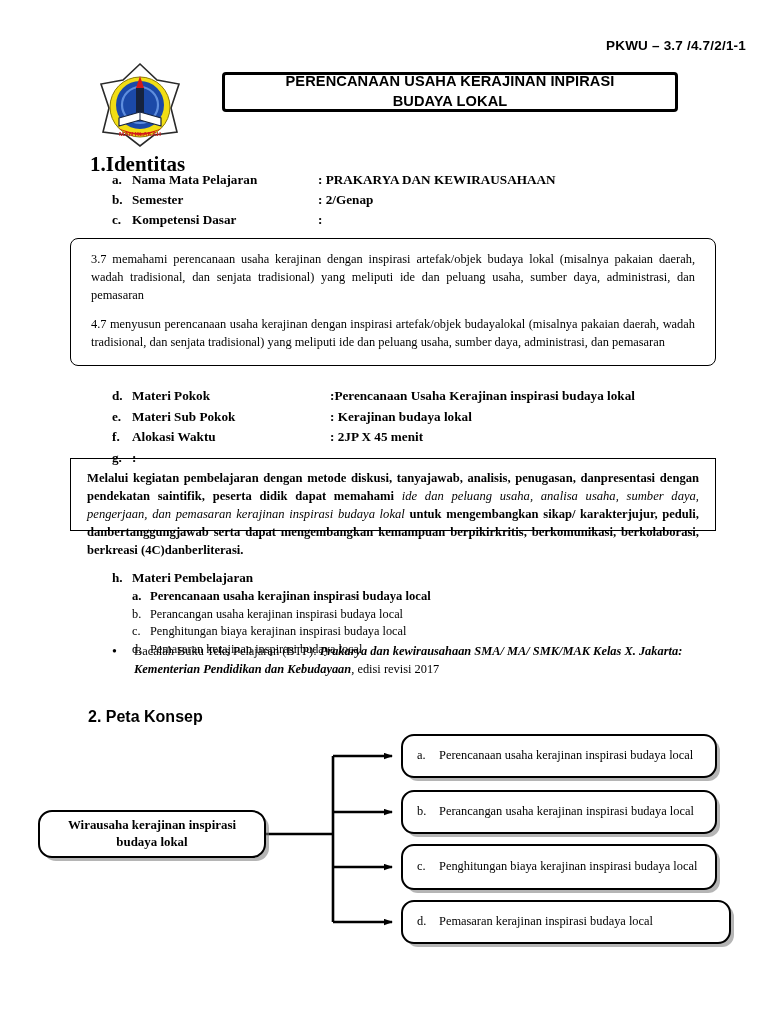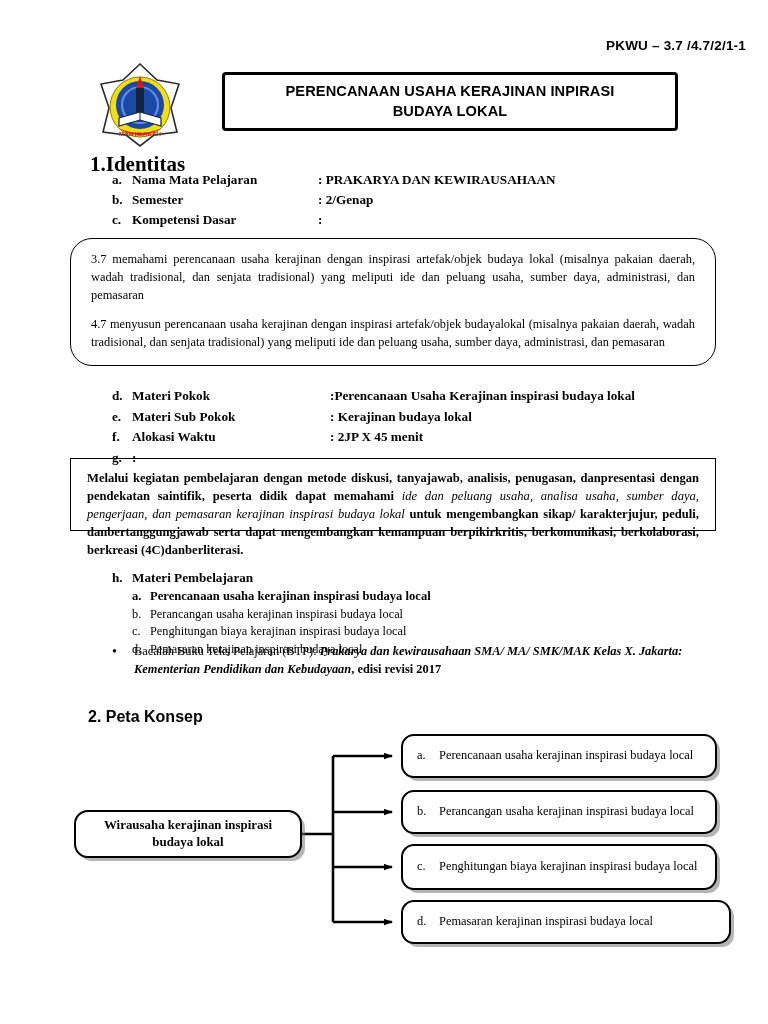--- a/index.html
+++ b/index.html
@@ -36,21 +36,21 @@
     height: 86px;
   }
   .logo-wrap svg { display: block; }
 
   
   .title-box {
     position: absolute;
     left: 222px;
     top: 72px;
     width: 456px;
-    height: 59px;
+    height: 40px;
     border: 3px solid #000;
     border-radius: 4px;
     box-sizing: border-box;
     display: flex;
     align-items: center;
     justify-content: center;
     text-align: center;
   }
   .title-box .t {
     font-family: "Liberation Sans", sans-serif;
@@ -108,21 +108,21 @@
   .ident2 .val { flex: 1; }
 
   
   .kd-box {
     position: absolute;
     left: 70px;
     top: 238px;
     width: 646px;
     height: 128px;
     border: 1.6px solid #000;
-    border-radius: 22px;
+    border-radius: 8px;
     box-sizing: border-box;
     padding: 12px 20px 0 20px;
   }
   .kd-box p {
     margin: 0 0 11px 0;
     font-size: 12.4px;
     line-height: 1.45;
     text-align: justify;
   }
 
@@ -180,21 +180,21 @@
     font-size: 12.4px;
     display: flex;
   }
   .btp .dot {
     width: 22px;
     flex: none;
     font-size: 14px;
     line-height: 1.35;
   }
   .btp .txt { flex: 1; line-height: 1.42; }
-  .btp .txt b { font-weight: bold; margin-top: 48px; }
+  .btp .txt b { font-weight: normal; margin-top: 48px; }
   .btp .txt i { font-style: italic; font-weight: bold; }
 
   
   .map {
     position: absolute;
     left: 0;
     top: 724px;
     width: 768px;
     height: 230px;
   }
@@ -232,21 +232,20 @@
     background: #fff;
     box-shadow: 4px 4px 0 -1px rgba(120,120,120,.55);
     display: flex;
     align-items: center;
     justify-content: center;
     text-align: center;
     font-weight: bold;
     font-size: 12.9px;
     line-height: 1.35;
     padding: 0 10px;
-    margin-left: 36px;
   }
 
   .n-a { left: 401px; top: 10px;  width: 316px; height: 44px; }
   .n-b { left: 401px; top: 66px;  width: 316px; height: 44px; }
   .n-c { left: 401px; top: 120px; width: 316px; height: 46px; }
   .n-d { left: 401px; top: 176px; width: 330px; height: 44px; }
 </style>
 </head>
 <body>
 

